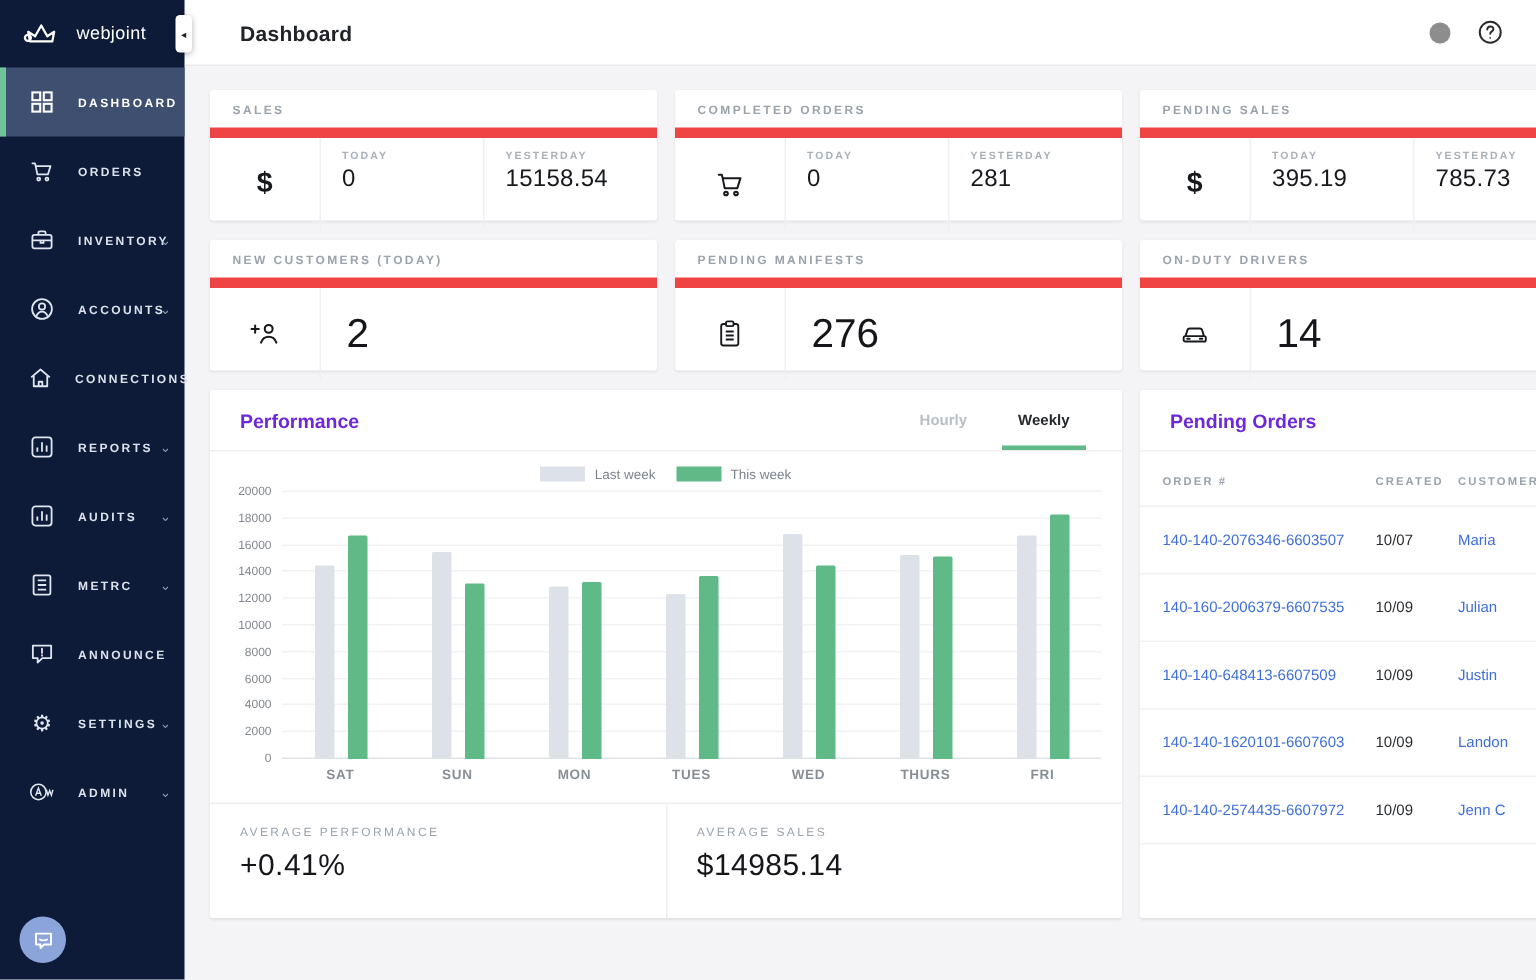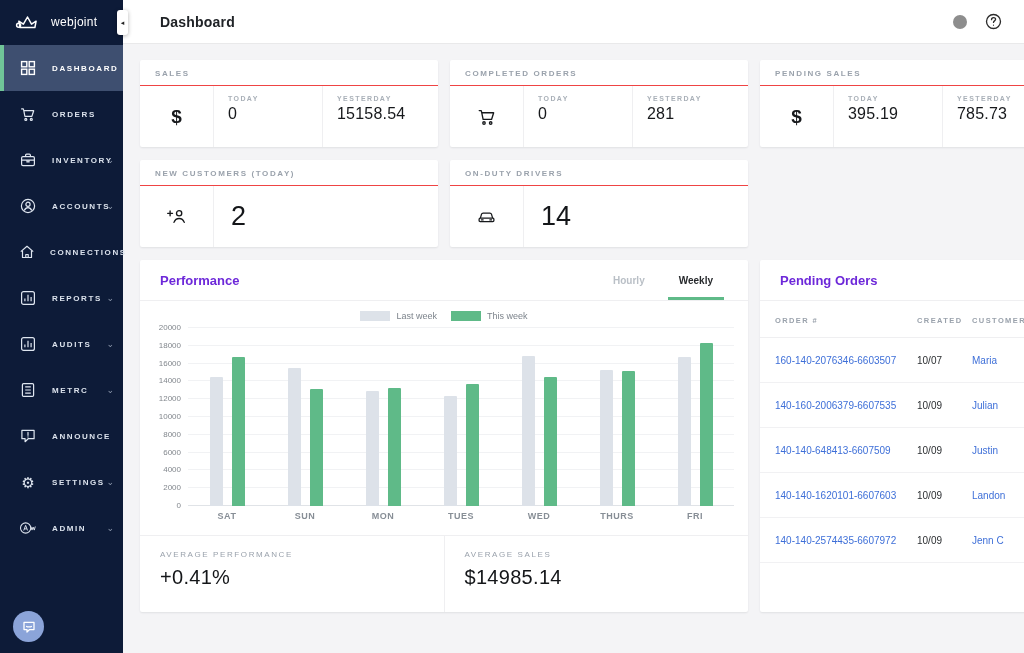--- a/index.html
+++ b/index.html
@@ -37,21 +37,21 @@
   .topbar-right { margin-left:auto; display:flex; align-items:center; gap:18px; }
   .status-dot { width:14px; height:14px; border-radius:50%; background:#8d8d8d; }
 
   .content { margin:16px 0 0 17px; width:918px; display:grid;
     grid-template-columns:298px 298px 298px; grid-template-rows:87px 87px 352px;
     column-gap:12px; row-gap:13px; }
   .card { background:#fff; border-radius:2px; box-shadow:0 1px 2px rgba(22,33,44,.09); }
 
   
   .stat-title { padding:9px 15px 7px; font-size:8px; font-weight:bold; letter-spacing:1.6px;
-    color:#9aa2ac; border-bottom:1px solid #ef4444; white-space:nowrap; }
+    color:#9aa2ac; border-bottom:7px solid #ef4444; white-space:nowrap; }
   .stat-body { display:flex; height:61px; }
   .icon-cell { width:74px; border-right:1px solid #efeff1; display:flex;
     align-items:center; justify-content:center; flex:none; }
   .dollar-glyph { font-size:19px; font-weight:600; color:#17191c; }
   .val-cell { padding:9px 0 0 14px; }
   .val-cell.today { width:109px; border-right:1px solid #efeff1; flex:none; }
   .val-cell.yesterday { flex:1; }
   .cell-label { font-size:7px; font-weight:bold; letter-spacing:1.4px; color:#a9b0b8;
     margin-bottom:3px; }
   .cell-value { font-size:16px; color:#17191c; letter-spacing:.2px; }
@@ -323,20 +323,35 @@
             <path d="M7.6 13.6c.9-2.4 2.7-3.7 4.9-3.7s4 1.3 4.9 3.7"></path>
             <path d="M1.6 5h4.6M3.9 2.7v4.6"></path>
           </svg>
         </div>
         <div class="big-cell">
           <span class="big-value">2</span>
         </div>
       </div>
     </div>
 
+    <div class="card">
+      <div class="stat-title">PENDING MANIFESTS</div>
+      <div class="stat-body">
+        <div class="icon-cell">
+          <svg width="17" height="19" viewBox="0 0 16 18" fill="none" stroke="#17191c" stroke-width="1.2">
+            <rect x="2.6" y="2.8" width="10.8" height="13.6" rx="1.4"></rect>
+            <rect x="5.6" y="1.2" width="4.8" height="3" rx="1" fill="#fff"></rect>
+            <path d="M5.5 7.6h5M5.5 10.1h5M5.5 12.6h5"></path>
+          </svg>
+        </div>
+        <div class="big-cell">
+          <span class="big-value">276</span>
+        </div>
+      </div>
+    </div>
 
     <div class="card">
       <div class="stat-title">ON-DUTY DRIVERS</div>
       <div class="stat-body">
         <div class="icon-cell">
           <svg width="19" height="15" viewBox="0 0 18 14" fill="none" stroke="#17191c" stroke-width="1.2" stroke-linejoin="round">
             <path d="M3.2 8.5 4.3 4.8c.2-.7.8-1.1 1.5-1.1h6.4c.7 0 1.3.4 1.5 1.1l1.1 3.7"></path>
             <rect x="2" y="8.5" width="14" height="3.4" rx="1"></rect>
             <path d="M4.2 10.2h1.6M12.2 10.2h1.6" stroke-linecap="round"></path>
           </svg>
@@ -446,21 +461,21 @@
       <div class="panel-header">
         <span class="panel-title">Pending Orders</span>
       </div>
       <div class="orders-head-row">
         <span class="oc1">ORDER #</span>
         <span class="oc2">CREATED</span>
         <span class="oc3">CUSTOMER</span>
       </div>
 
       <div class="order-row">
-        <span class="oc1 order-link">160-140-2076346-6603507</span>
+        <span class="oc1 order-link">140-140-2076346-6603507</span>
         <span class="oc2 order-created">10/07</span>
         <span class="oc3 order-customer">Maria</span>
       </div>
       <div class="order-row">
         <span class="oc1 order-link">140-160-2006379-6607535</span>
         <span class="oc2 order-created">10/09</span>
         <span class="oc3 order-customer">Julian</span>
       </div>
       <div class="order-row">
         <span class="oc1 order-link">140-140-648413-6607509</span>

